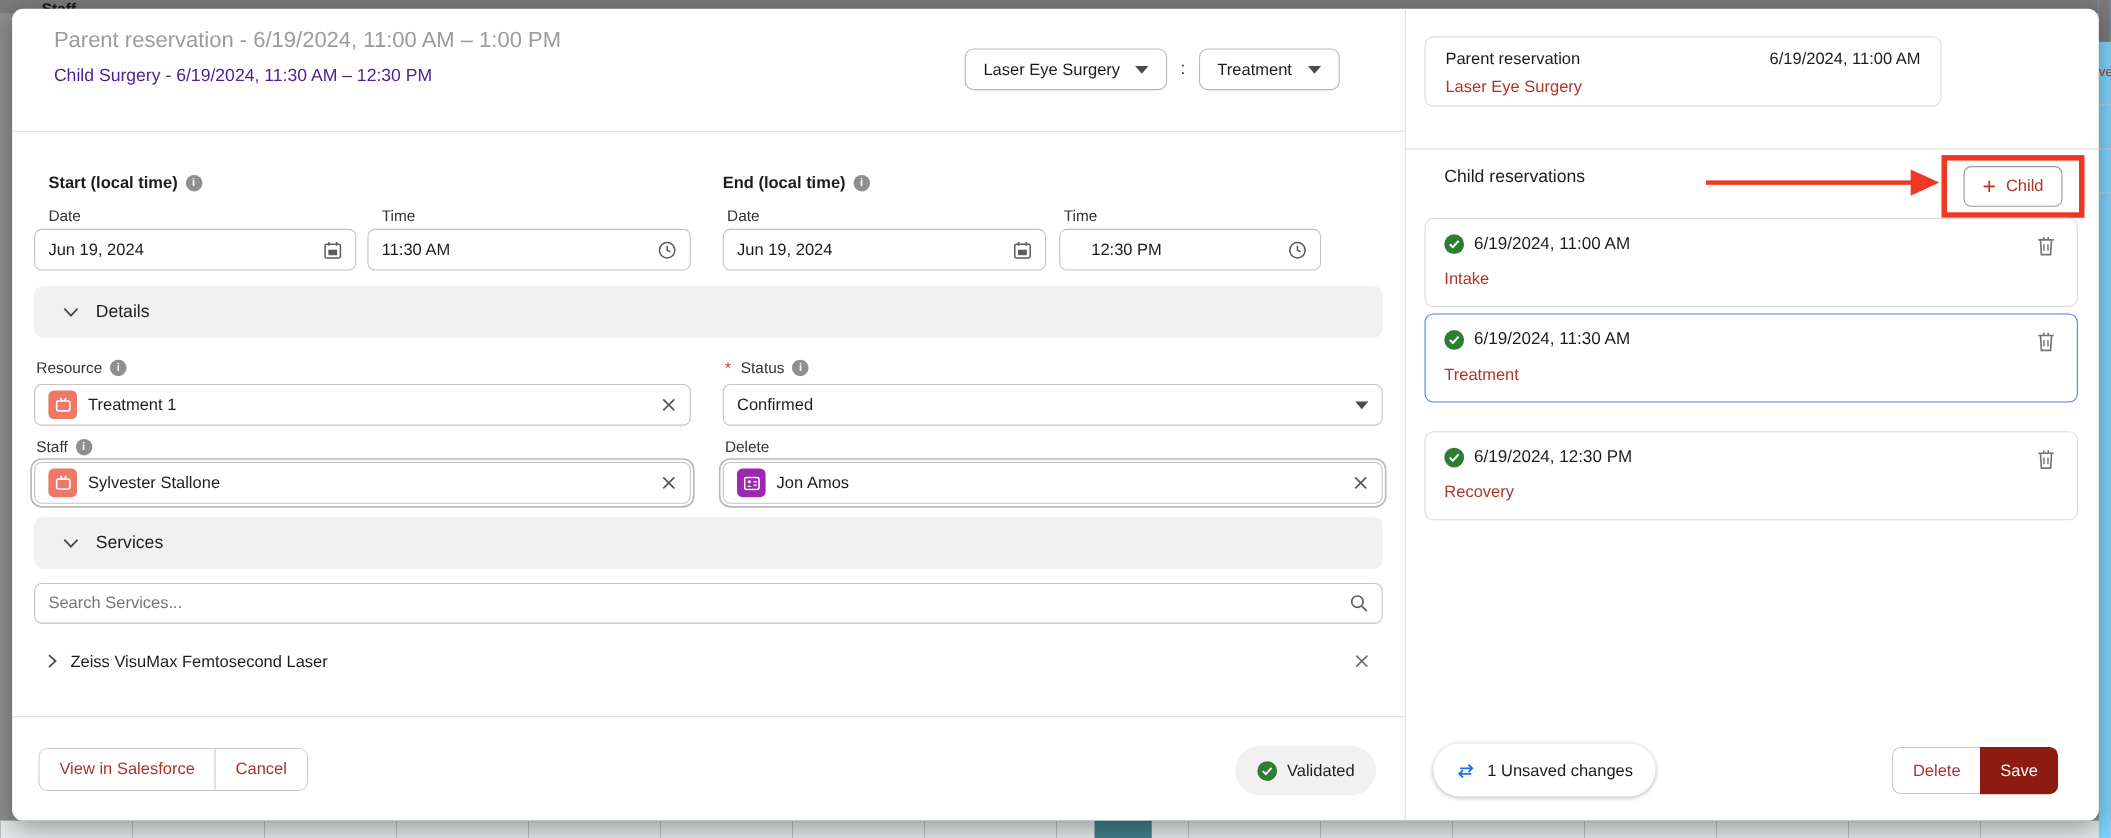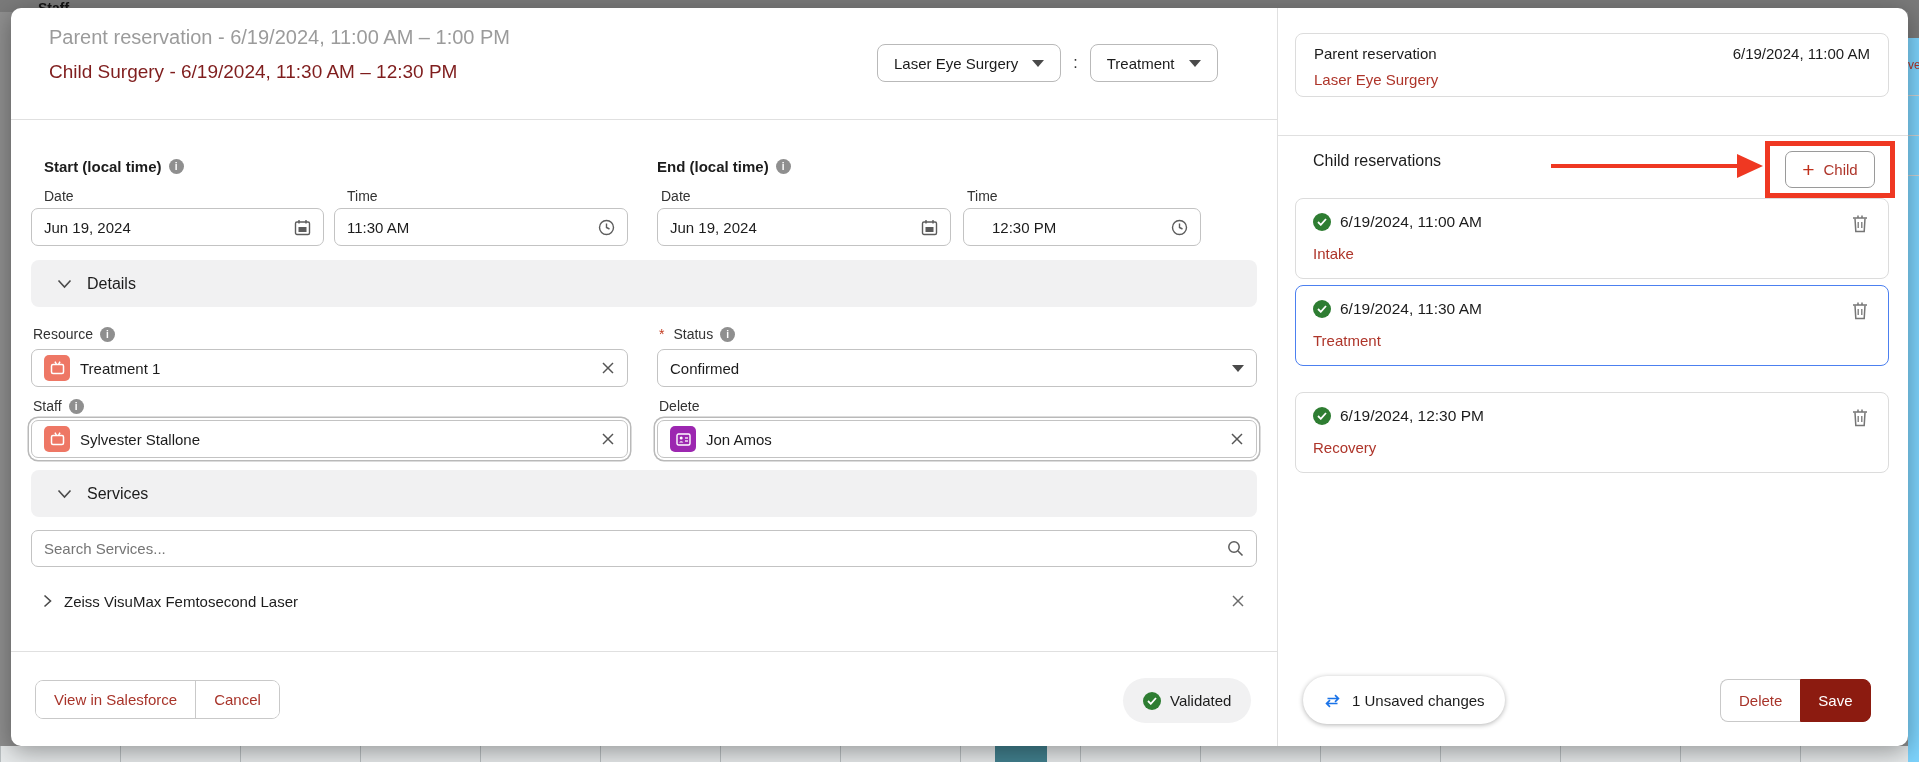--- a/index.html
+++ b/index.html
@@ -25,21 +25,21 @@
   
   .modal { position: absolute; left: 11px; top: 8px; width: 1897px; height: 738px;
     background: #ffffff; border-radius: 10px; box-shadow: 0 6px 24px rgba(0,0,0,.35); }
 
   .abs { position: absolute; }
   .vdivider { position: absolute; left: 1266px; top: 0; width: 1px; height: 738px; background: #e0e0e0; }
   .hline { position: absolute; height: 1px; background: #e0e0e0; }
 
   
   .title-parent { left: 38px; top: 18px; font-size: 20px; color: #9b9b9b; }
-  .title-child  { left: 38px; top: 53px; font-size: 19px; color: #7f1d1d; }
+  .title-child  { left: 38px; top: 53px; font-size: 16px; color: #4c1d95; }
   .type-row { left: 866px; top: 36px; display: flex; align-items: center; gap: 12px; }
   .select-btn { height: 38px; border: 1px solid #b9b9b9; border-radius: 8px; background: #fff;
     display: flex; align-items: center; gap: 14px; padding: 0 16px; font-size: 15px; color: #1c1c1c; cursor: pointer; }
   .caret-down { width: 0; height: 0; border-left: 6px solid transparent; border-right: 6px solid transparent; border-top: 7px solid #4a4a4a; }
   .colon { font-size: 16px; color: #333; }
 
   
   .bold-label { font-size: 15px; font-weight: bold; color: #1c1c1c; display: flex; align-items: center; gap: 7px; }
   .sub-label { font-size: 14px; color: #333; }
   .req { color: #c23a1f; margin-right: 2px; }
@@ -68,21 +68,21 @@
 
   
   .btn-group { position: absolute; left: 24px; top: 672px; display: flex; border: 1px solid #c9c9c9; border-radius: 8px; overflow: hidden; background: #fff; }
   .btn-group .grp-btn { padding: 10px 18px; font-size: 15px; color: #a8342a; background: #fff; border: none; cursor: pointer;
     font-family: "Liberation Sans", "DejaVu Sans", sans-serif; }
   .btn-group .grp-btn + .grp-btn { border-left: 1px solid #c9c9c9; }
   .validated-pill { position: absolute; left: 1112px; top: 670px; height: 45px; border-radius: 23px; background: #f1f1f2;
     display: flex; align-items: center; gap: 9px; padding: 16px 20px; font-size: 15px; color: #1c1c1c; }
 
   
-  .parent-card { position: absolute; left: 1284px; top: 25px; width: 594px; height: 64px; border: 1px solid #dcdcdc; border-radius: 8px; background: #fff; }
+  .parent-card { position: absolute; left: 1284px; top: 25px; width: 470px; height: 64px; border: 1px solid #dcdcdc; border-radius: 8px; background: #fff; }
   .parent-card .pc-title { position: absolute; left: 18px; top: 11px; font-size: 15px; color: #1c1c1c; }
   .parent-card .pc-dt { position: absolute; right: 18px; top: 11px; font-size: 15px; color: #1c1c1c; }
   .parent-card .pc-type { position: absolute; left: 18px; top: 37px; font-size: 15px; color: #ae352a; }
 
   .children-header { position: absolute; left: 1302px; top: 144px; font-size: 16px; color: #1c1c1c; }
 
   .anno-arrow-line { position: absolute; left: 1540px; top: 156px; width: 192px; height: 4px; background: #ef3822; }
   .anno-arrow-head { position: absolute; left: 1726px; top: 146px; width: 0; height: 0;
     border-top: 12px solid transparent; border-bottom: 12px solid transparent; border-left: 26px solid #ef3822; }
   .anno-rect { position: absolute; left: 1754px; top: 133px; width: 130px; height: 57px; border: 5px solid #ef3822;

